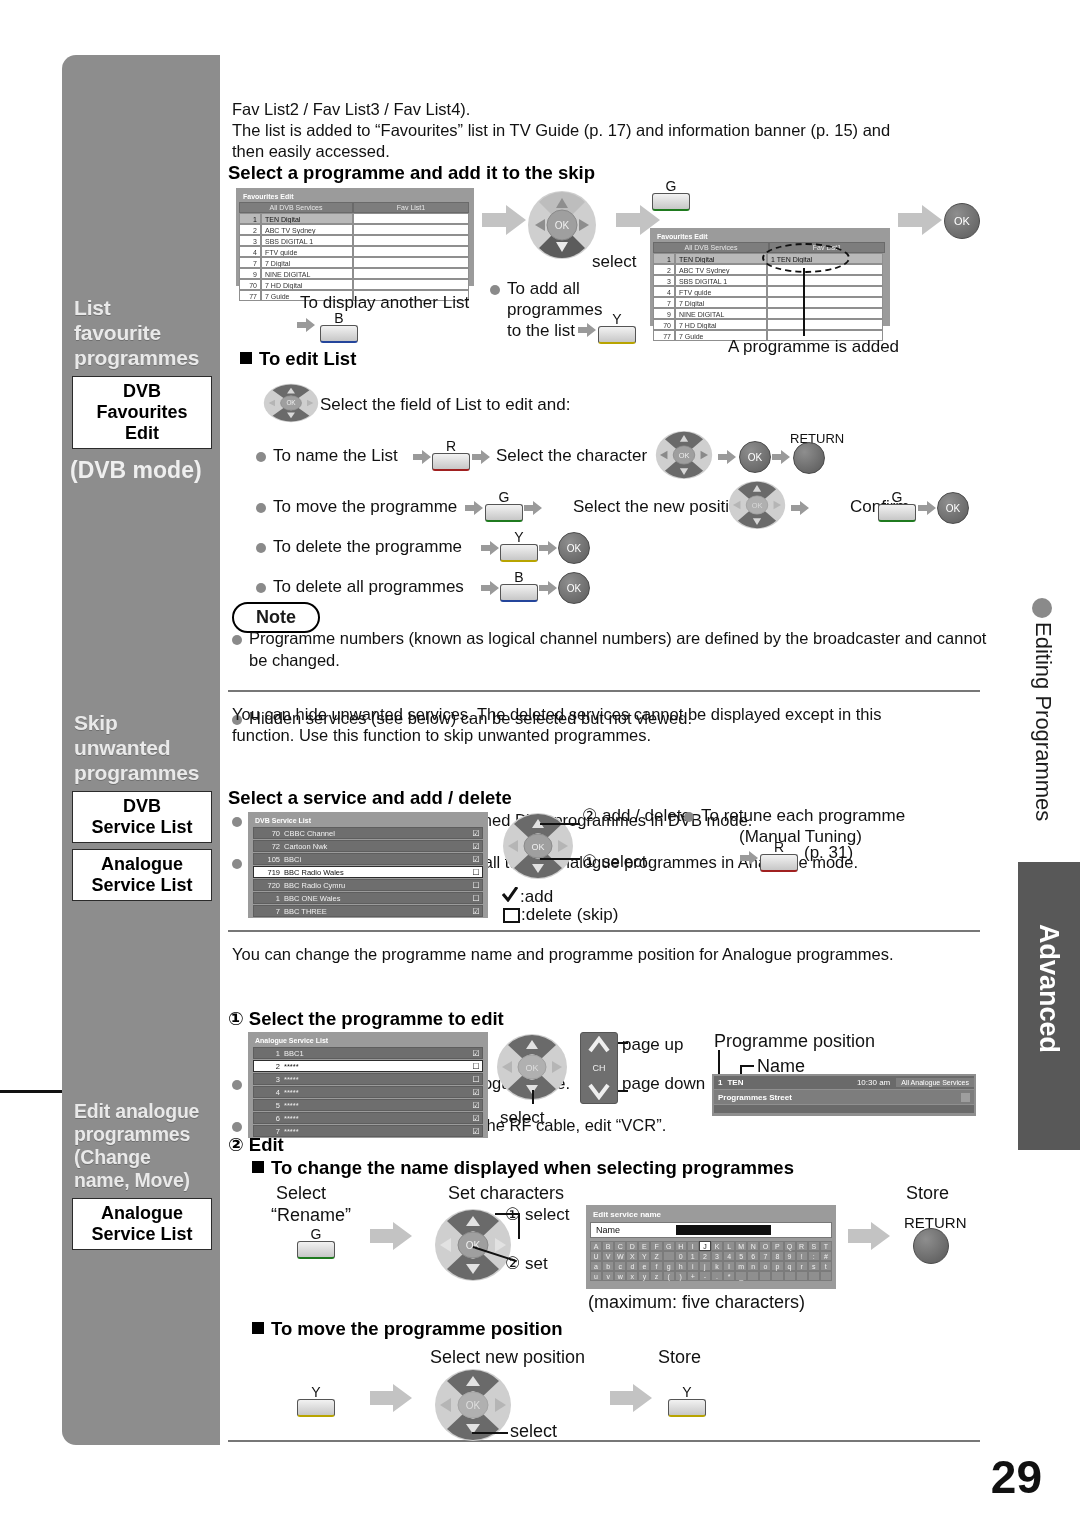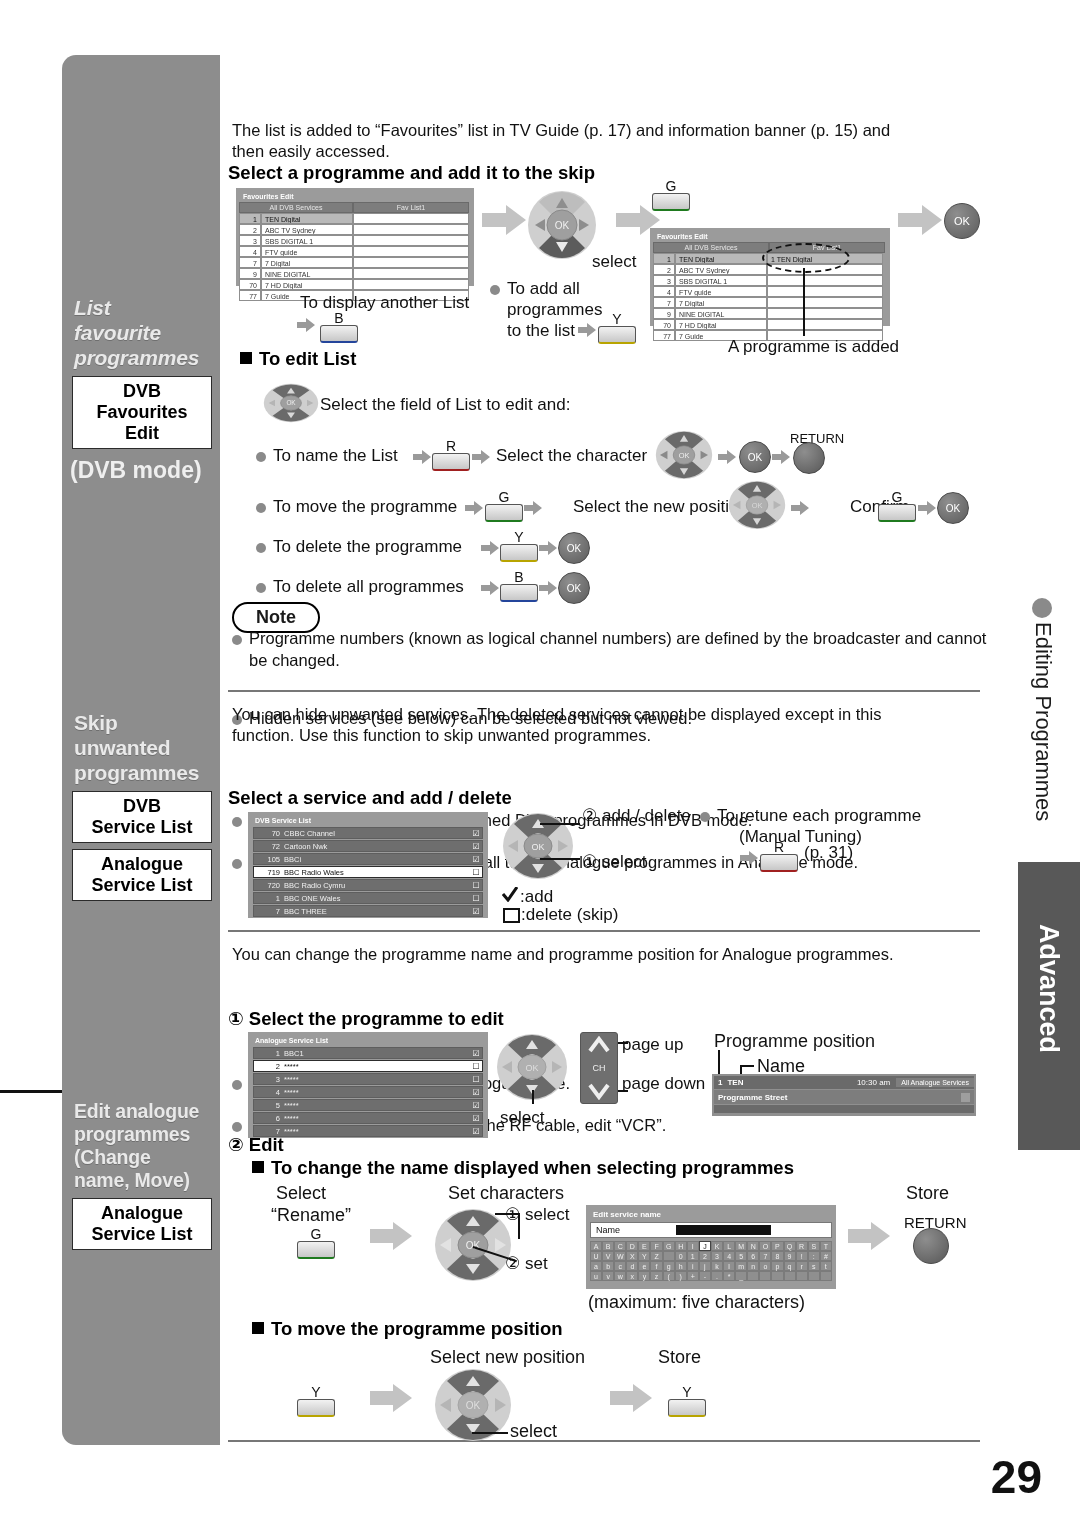--- a/index.html
+++ b/index.html
@@ -138,21 +138,21 @@
 <body>
 
 <div class="page">
 
   <div class="panel-shadow"></div>
   <div class="topline"></div>
 
   <div class="rail">
 
     <div class="rail-sec" style="top:240px;">
-      <div class="rail-title" style="white-space:pre-line;font-style:italic;">List
+      <div class="rail-title" style="white-space:pre-line;">List
 favourite
 programmes</div>
       <div class="chip" style="white-space:pre-line;">DVB
 Favourites
 Edit</div>
       <div class="rail-mode">(DVB mode)</div>
     </div>
 
     <div class="rail-sec" style="top:655px;">
       <div class="rail-title" style="white-space:pre-line;">Skip
@@ -173,20 +173,21 @@
 Service List</div>
     </div>
   </div>
 
   <div class="panel"></div>
 
   <div class="sec-rule" style="top:690px;"></div>
   <div class="sec-rule" style="top:930px;"></div>
   <div class="sec-rule" style="top:1440px;"></div>
 
+  <div class="para" style="left:232px;top:99px;width:730px;">Fav List2 / Fav List3 / Fav List4).</div>
   <div class="para" style="left:232px;top:120px;width:740px;">The list is added to “Favourites” list in TV Guide (p. 17) and information banner (p. 15) and</div>
   <div class="para" style="left:232px;top:141px;width:730px;">then easily accessed.</div>
 
   <div class="h-bold" style="left:228px;top:162px;">Select a programme and add it to the skip</div>
 
   <div class="tv" style="left:236px;top:188px;width:238px;height:98px;">
     <div class="tv-title">Favourites Edit</div>
     <div class="tvrow">
       <div class="hdr" style="width:114px;">All DVB Services</div>
       <div class="hdr" style="width:116px;">Fav List1</div>
@@ -536,21 +537,21 @@
   <div class="leader" style="left:540px;top:858px;width:40px;height:1.5px;"></div>
   <div class="lbl" style="left:582px;top:851px;"><span>①&nbsp;</span><span>select</span></div>
 
   <svg style="position:absolute;left:502px;top:887px;" width="16" height="15">
     <path d="M1 7 L6 13 L15 0" stroke="#111" stroke-width="3" fill="none"></path>
     </svg>
   <div class="lbl" style="left:520px;top:886px;">:add</div>
   <div style="position:absolute;left:503px;top:908px;width:13px;height:11px;border:2px solid #111;"></div>
   <div class="lbl" style="left:521px;top:904px;">:delete (skip)</div>
 
-  <div class="lbl bullet" style="left:700px;top:805px;">To retune each programme</div>
+  <div class="lbl bullet" style="left:684px;top:805px;">To retune each programme</div>
   <div class="lbl" style="left:739px;top:826px;">(Manual Tuning)</div>
   <svg class="sarrow" style="left:740px;top:851px;" width="18" height="14">
     <polygon points="0,4 9,4 9,0 18,7 9,14 9,10 0,10" fill="#9a9a9a"></polygon>
     </svg>
   <div class="ckey" style="left:760px;top:841px;">
     <div class="k">R</div>
     <div class="b r"></div>
   </div>
   <div class="lbl" style="left:804px;top:842px;">(p. 31)</div>
 
@@ -639,21 +640,21 @@
   <div class="leader" style="left:740px;top:1065px;width:1.5px;height:10px;"></div>
 
   <div class="banner" style="left:712px;top:1074px;width:264px;height:42px;">
     <div class="b1">
       <div class="pos">1</div>
       <div class="nm">TEN</div>
       <div class="tm">10:30 am</div>
       <div class="svc">All Analogue Services</div>
     </div>
     <div class="b2">
-      <div class="t">Programme Street</div>
+      <div class="t">Programmes Street</div>
       <div class="sq"></div>
     </div>
     <div class="b3"></div>
   </div>
 
   <div class="h-bold" style="left:228px;top:1134px;"><span>②&nbsp;</span><span>Edit</span></div>
   <div class="h-sq" style="left:252px;top:1157px;">To change the name displayed when selecting programmes</div>
 
   <div class="lbl" style="left:276px;top:1183px;font-size:18px;">Select</div>
   <div class="lbl" style="left:271px;top:1205px;font-size:18px;">“Rename”</div>

